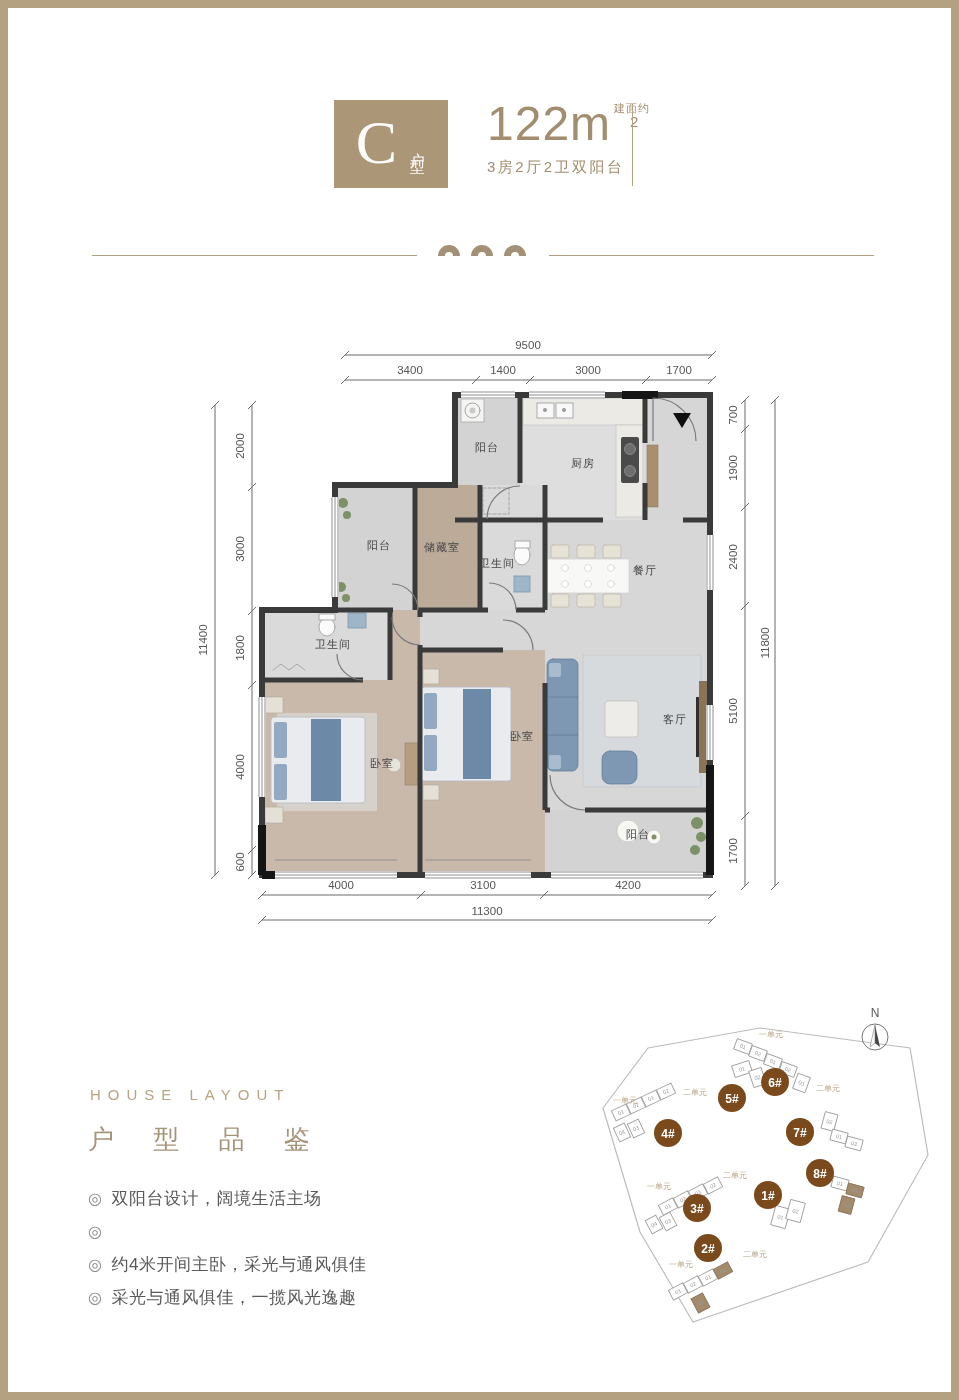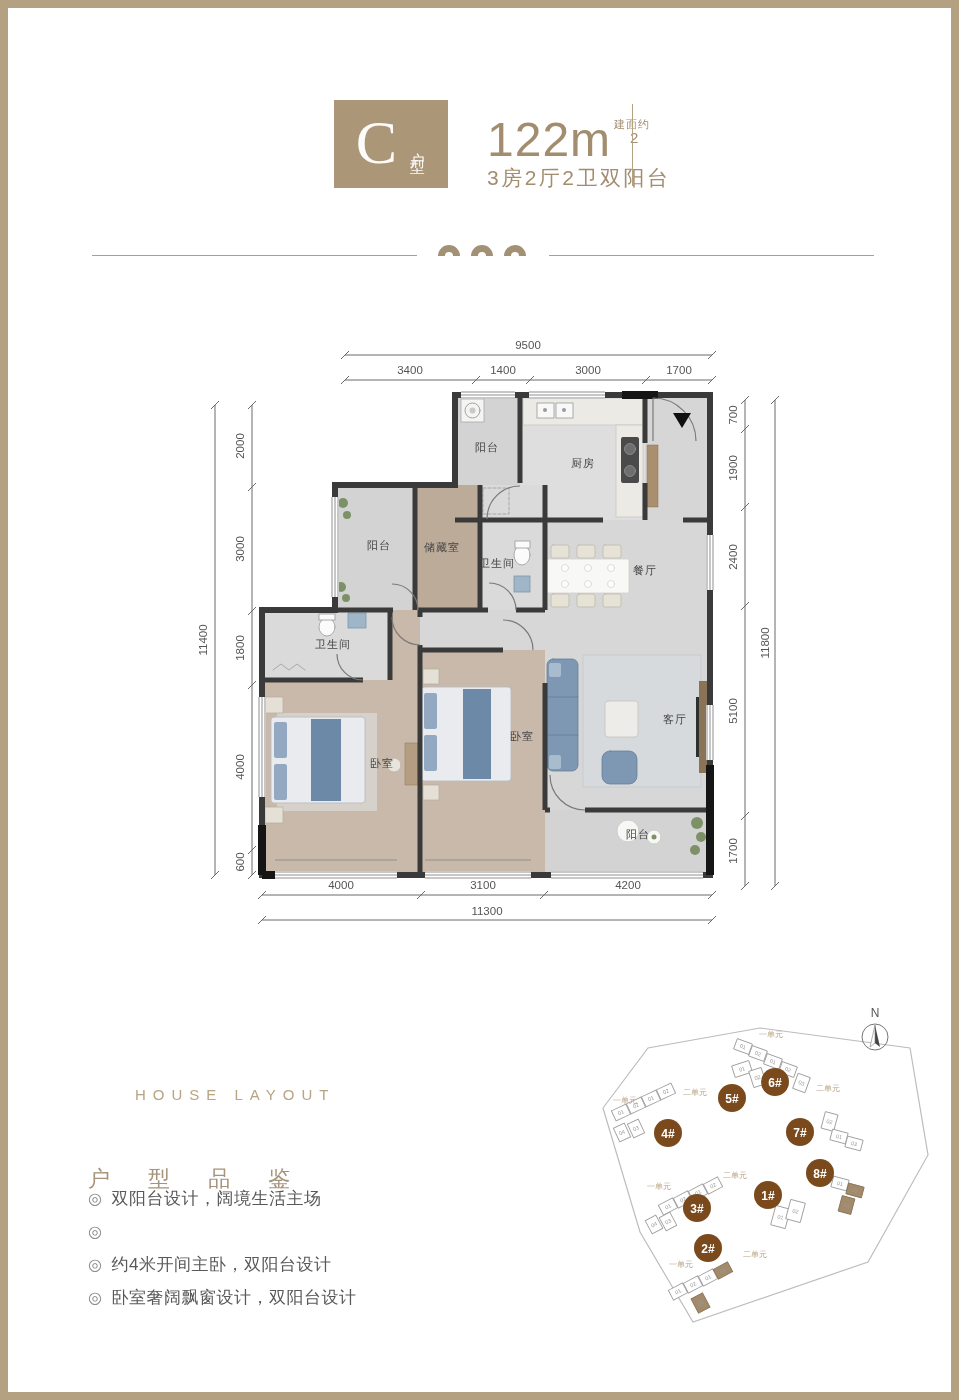--- a/index.html
+++ b/index.html
@@ -5,40 +5,40 @@
   html,body{margin:0;padding:0;background:#fff;}
   .page{position:relative;width:959px;height:1400px;background:#ffffff;overflow:hidden;
         font-family:"Liberation Sans",sans-serif;}
   .frame{position:absolute;inset:0;border:8px solid #b3a181;pointer-events:none;z-index:60;}
 
   
   .type-badge{position:absolute;left:334px;top:100px;width:114px;height:88px;background:#ab9678;
               display:flex;align-items:center;justify-content:center;gap:10px;}
   .type-letter{font-family:"Liberation Serif",serif;font-size:62px;color:#fdfcfa;line-height:1;margin-top:-4px;}
   .type-vert{writing-mode:vertical-rl;font-size:15px;letter-spacing:7px;color:#fdfcfa;margin-top:6px;}
-  .area-block{position:absolute;left:487px;top:116px;color:#a28d6f;}
+  .area-block{position:absolute;left:487px;top:100px;color:#a28d6f;}
   .area-line{display:flex;align-items:flex-start;line-height:1;}
   .area-num{font-size:48px;letter-spacing:1px;}
   .sup-stack{display:flex;flex-direction:column;margin-left:3px;margin-top:2px;line-height:1.1;}
   .area-note{font-size:11px;letter-spacing:1px;}
   .area-sup{font-size:15px;margin-left:16px;}
-  .area-desc{font-size:21px;letter-spacing:2.5px;}
+  .area-desc{font-size:15px;letter-spacing:2.5px;margin-top:10px;}
   .v-rule{position:absolute;left:632px;top:104px;width:1px;height:82px;background:#b3a181;}
 
   
   .div-line{position:absolute;top:255px;height:1px;background:#b09f82;}
   .fans{position:absolute;left:437px;top:240px;}
 
   
   .dim{font-size:11.5px;fill:#555;text-anchor:middle;font-family:"Liberation Sans",sans-serif;}
   .room{font-size:11px;fill:#454545;text-anchor:middle;letter-spacing:1px;font-family:"Liberation Sans",sans-serif;}
 
   
-  .hl-en{position:absolute;left:90px;top:1086px;font-size:15px;letter-spacing:7px;color:#b7a583;margin-left:45px;}
-  .hl-zh{position:absolute;left:88px;top:1164px;font-size:22px;letter-spacing:16px;color:#a6947a;}
+  .hl-en{position:absolute;left:90px;top:1086px;font-size:15px;letter-spacing:7px;color:#b7a583;}
+  .hl-zh{position:absolute;left:88px;top:1122px;font-size:26px;letter-spacing:16px;color:#a6947a;}
   .bullets{position:absolute;left:88px;top:1182px;list-style:none;margin:0;padding:0;}
   .bullets li{display:flex;align-items:center;height:33px;font-size:17px;color:#58595b;letter-spacing:.5px;}
   .bmark{color:#8f8f8f;margin-right:9px;font-size:16px;}
 
   
   .unit-num{font-size:5.5px;fill:#9a9a9a;text-anchor:middle;font-family:"Liberation Sans",sans-serif;}
   .unit-label{font-size:8px;fill:#b9a687;text-anchor:middle;font-family:"Liberation Sans",sans-serif;}
   .bnum{font-size:12px;font-weight:bold;fill:#ffffff;text-anchor:middle;font-family:"Liberation Sans",sans-serif;}
   .compass-n{font-size:12px;fill:#555;text-anchor:middle;font-family:"Liberation Sans",sans-serif;}
 </style>
@@ -271,25 +271,25 @@
   <ul class="bullets">
     <li>
         <span class="bmark">◎</span>
         <span>双阳台设计，阔境生活主场</span>
       </li>
     <li>
         <span class="bmark">◎</span>
       </li>
     <li>
         <span class="bmark">◎</span>
-        <span>约4米开间主卧，双阳台设计</span>
+        <span>约4米开间主卧，采光与通风俱佳</span>
       </li>
     <li>
         <span class="bmark">◎</span>
-        <span>卧室奢阔飘窗设计，双阳台设计</span>
+        <span>采光与通风俱佳，一揽风光逸趣</span>
       </li>
   </ul>
 
   <svg style="position:absolute;left:585px;top:995px;" width="360" height="350" viewBox="0 0 360 350">
     <polygon points="18,113 63,53 175,33 325,53 343,160 283,267 108,327 55,237" fill="none" stroke="#bdbdbd" stroke-width="1.2"></polygon>
     <g id="site-buildings">
         <g>
           <rect x="188" y="212" width="15" height="20" fill="#ffffff" stroke="#a0a0a0" stroke-width="0.9" transform="rotate(15 195.5 222)"></rect>
           <text x="195.5" y="224" transform="rotate(15 195.5 222)" class="unit-num">01</text>
           <rect x="203" y="206" width="15" height="20" fill="#ffffff" stroke="#a0a0a0" stroke-width="0.9" transform="rotate(15 210.5 216)"></rect>

